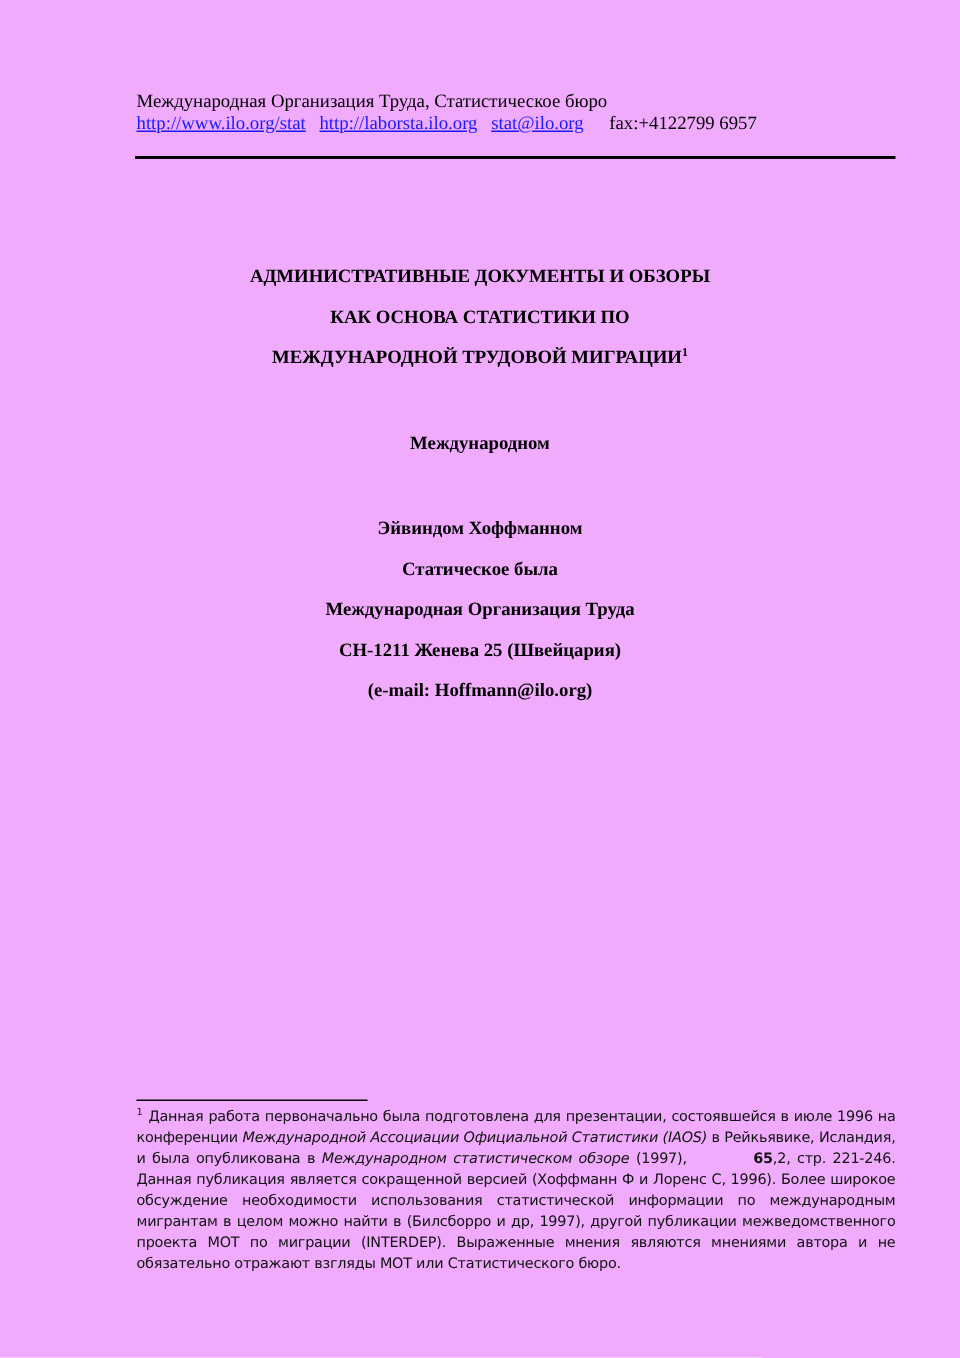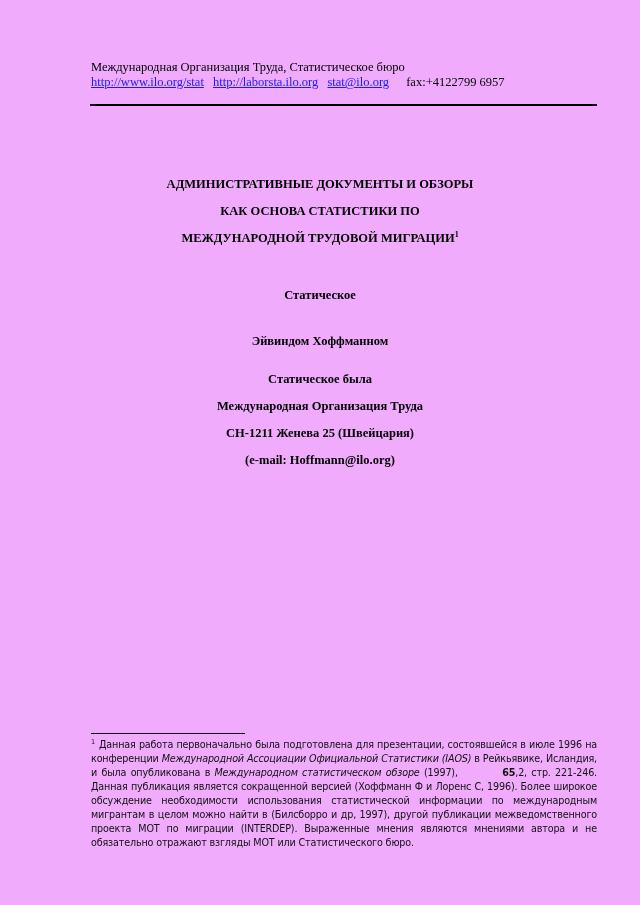--- a/index.html
+++ b/index.html
@@ -127,23 +127,23 @@
     <div class="title-line" style="top:204px">
       <span>КАК ОСНОВА СТАТИСТИКИ ПО</span>
     </div>
     <div class="title-line" style="top:231px">
       <span>МЕЖДУНАРОДНОЙ ТРУДОВОЙ МИГРАЦИИ</span><sup>1</sup>
     </div>
   </div>
 
   <div class="center-block">
     <div class="title-line" style="top:288px">
-      <span>Статическое</span>
+      <span>Международном</span>
     </div>
-    <div class="title-line" style="top:334px">
+    <div class="title-line" style="top:345px">
       <span>Эйвиндом Хоффманном</span>
     </div>
     <div class="title-line" style="top:372px">
       <span>Статическое была</span>
     </div>
     <div class="title-line" style="top:399px">
       <span>Международная Организация Труда</span>
     </div>
     <div class="title-line" style="top:426px">
       <span>CH-1211 Женева 25 (Швейцария)</span>

